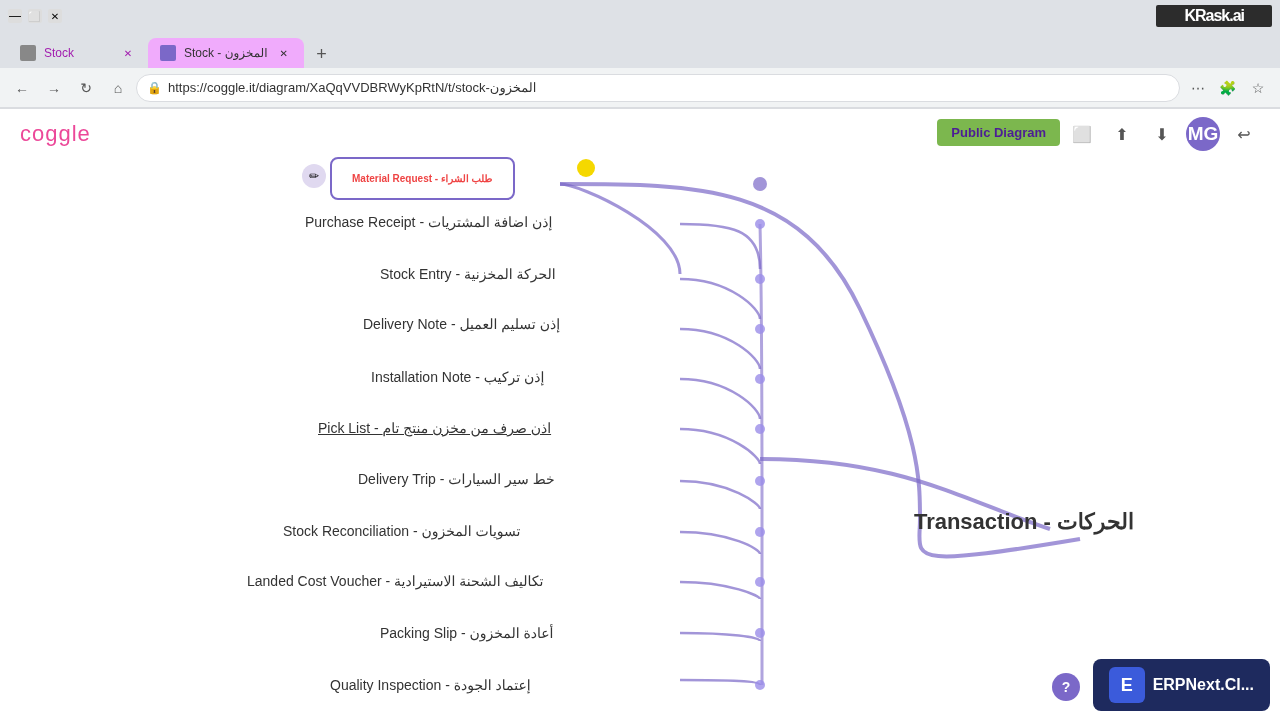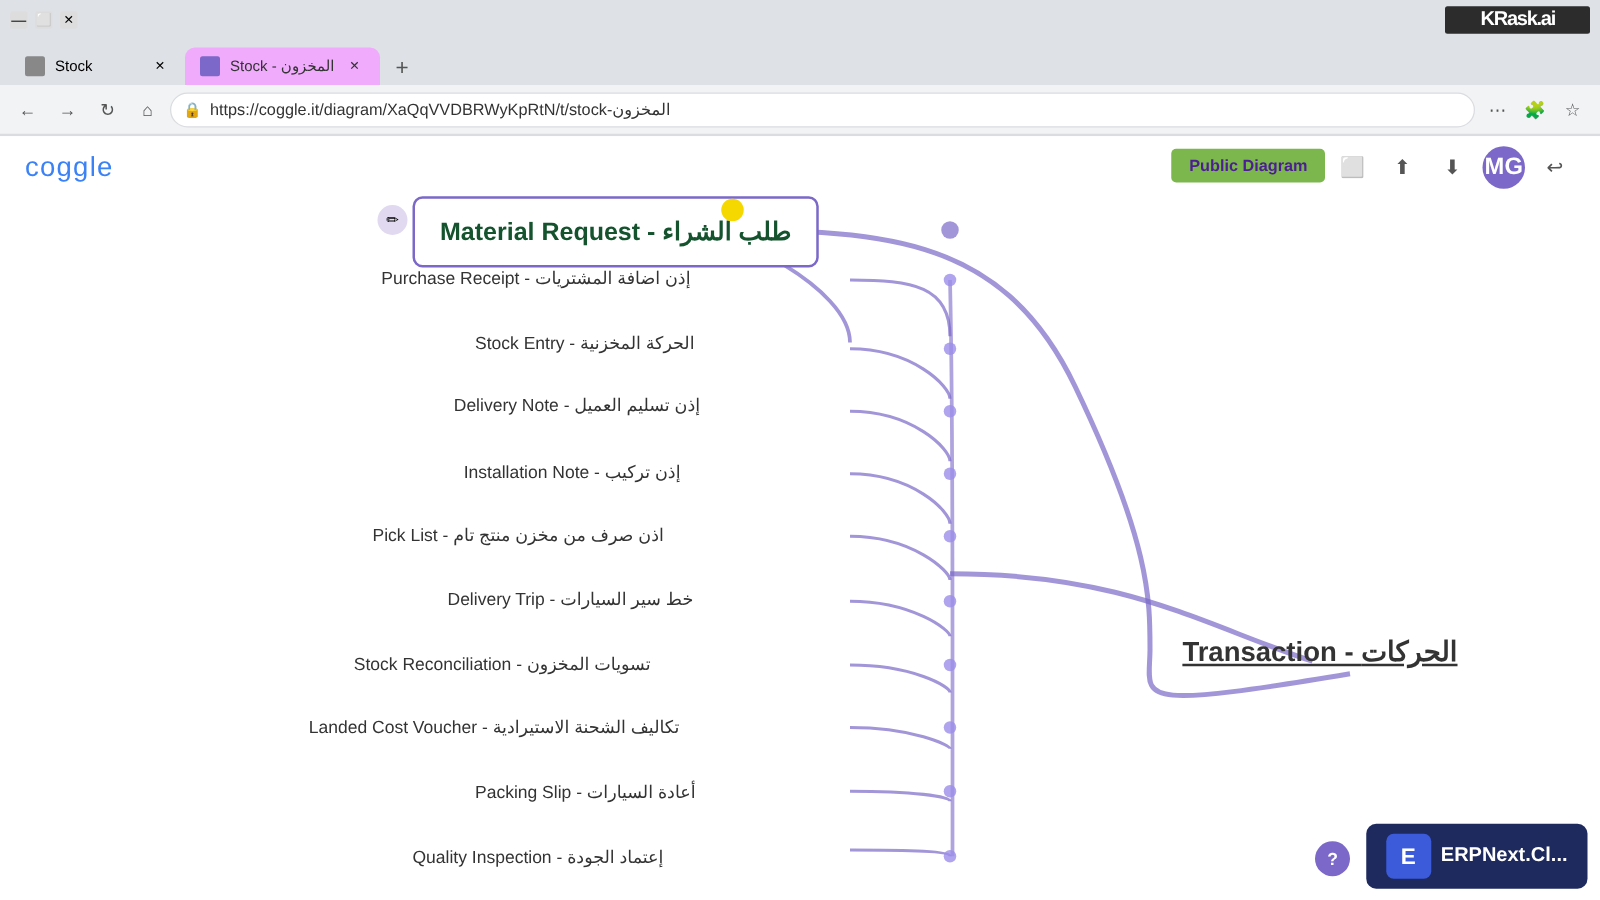--- a/index.html
+++ b/index.html
@@ -55,21 +55,21 @@
     .tab {
       height: 30px;
       padding: 0 12px;
       border-radius: 8px 8px 0 0;
       display: flex;
       align-items: center;
       gap: 8px;
       font-size: 12px;
       cursor: pointer;
       background: #dee1e6;
-      color: #000000;
+      color: #a21caf;
       min-width: 140px;
       max-width: 220px;
     }
 
     .tab.active {
       background: #f0abfc;
       color: #333;
     }
 
     .tab-favicon {
@@ -168,21 +168,21 @@
       position: relative;
       overflow: hidden;
     }
 
     
     .coggle-header {
       position: absolute;
       top: 12px;
       left: 20px;
       font-size: 22px;
-      color: #3b82f6;
+      color: #ec4899;
       font-family: 'Helvetica', sans-serif;
       font-weight: 300;
       letter-spacing: 1px;
     }
 
     
     .public-diagram-btn {
       position: absolute;
       top: 10px;
       right: 220px;
@@ -242,23 +242,23 @@
 
     
     .central-node {
       position: absolute;
       top: 25px;
       left: 330px;
       background: #ffffff;
       border: 2px solid #7b68c8;
       border-radius: 8px;
       padding: 14px 20px;
-      font-size: 20px;
-      font-weight: bold;
-      color: #14532d;
+      font-size: 10px;
+      font-weight: bold;
+      color: #ef4444;
       cursor: pointer;
       white-space: nowrap;
       z-index: 10;
     }
 
     
     .transaction-node {
       position: absolute;
       top: 360px;
       right: 60px;
@@ -503,45 +503,45 @@
   </div>
 
   <div class="branch-node" style="top:207px; left:363px;">
     <span>Delivery Note - </span><span>إذن تسليم العميل</span>
   </div>
 
   <div class="branch-node" style="top:260px; left:371px;">
     <span>Installation Note - </span><span>إذن تركيب</span>
   </div>
 
-  <div class="branch-node" style="top:311px; left:298px;">
+  <div class="branch-node" style="top:311px; left:318px;text-decoration:underline;">
     <span>Pick List - </span><span>اذن صرف من مخزن منتج تام</span>
   </div>
 
   <div class="branch-node" style="top:362px; left:358px;">
     <span>Delivery Trip - </span><span>خط سير السيارات</span>
   </div>
 
   <div class="branch-node" style="top:464px; left:247px;">
     <span>Landed Cost Voucher - </span><span>تكاليف الشحنة الاستيرادية</span>
   </div>
 
   <div class="branch-node" style="top:414px; left:283px;">
     <span>Stock Reconciliation - </span><span>تسويات المخزون</span>
   </div>
 
   <div class="branch-node" style="top:516px; left:380px;">
-    <span>Packing Slip - </span><span>أعادة السيارات</span>
+    <span>Packing Slip - </span><span>أعادة المخزون</span>
   </div>
 
   <div class="branch-node" style="top:568px; left:330px;">
     <span>Quality Inspection - </span><span>إعتماد الجودة</span>
   </div>
 
-  <div class="transaction-node" style="top:400px; right:114px;text-decoration:underline;">
+  <div class="transaction-node" style="top:400px; right:146px;">
     <span>Transaction - </span><span>الحركات</span>
   </div>
 
   <div class="erpnext-badge">
     <div class="erpnext-icon">
       <span>E</span>
     </div>
     <span class="erpnext-text">ERPNext.Cl...</span>
   </div>
 

